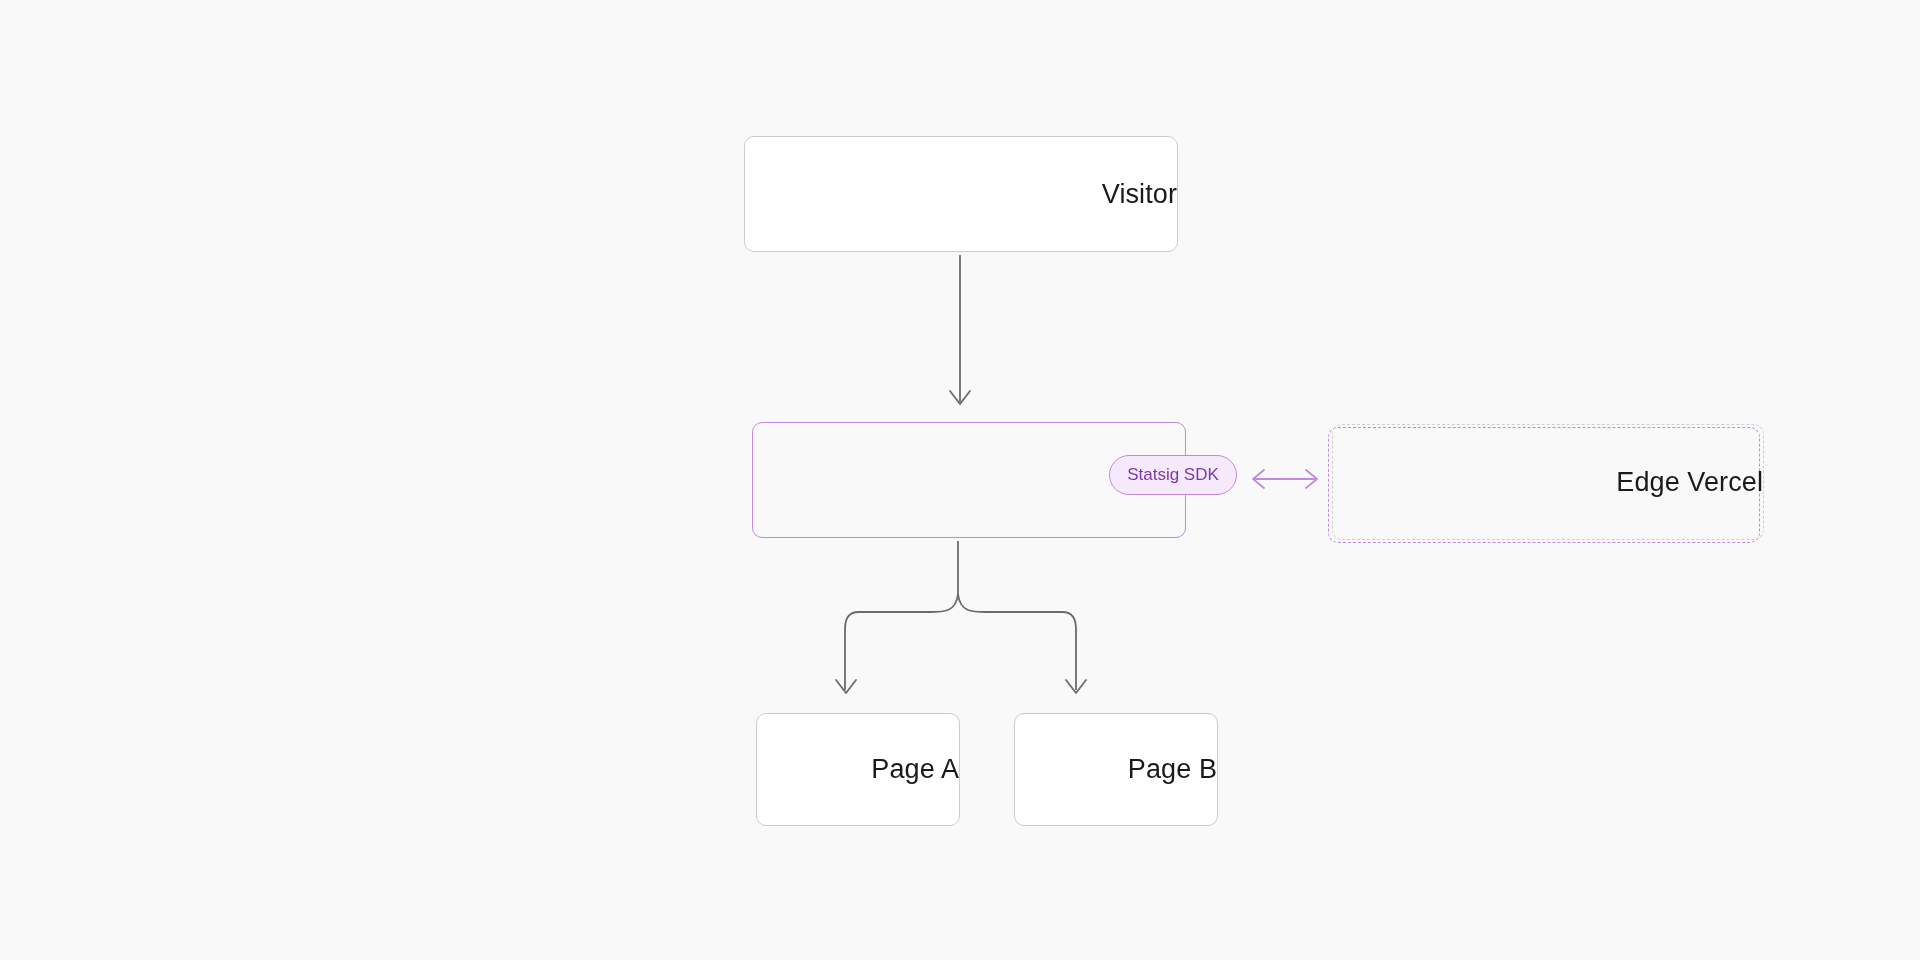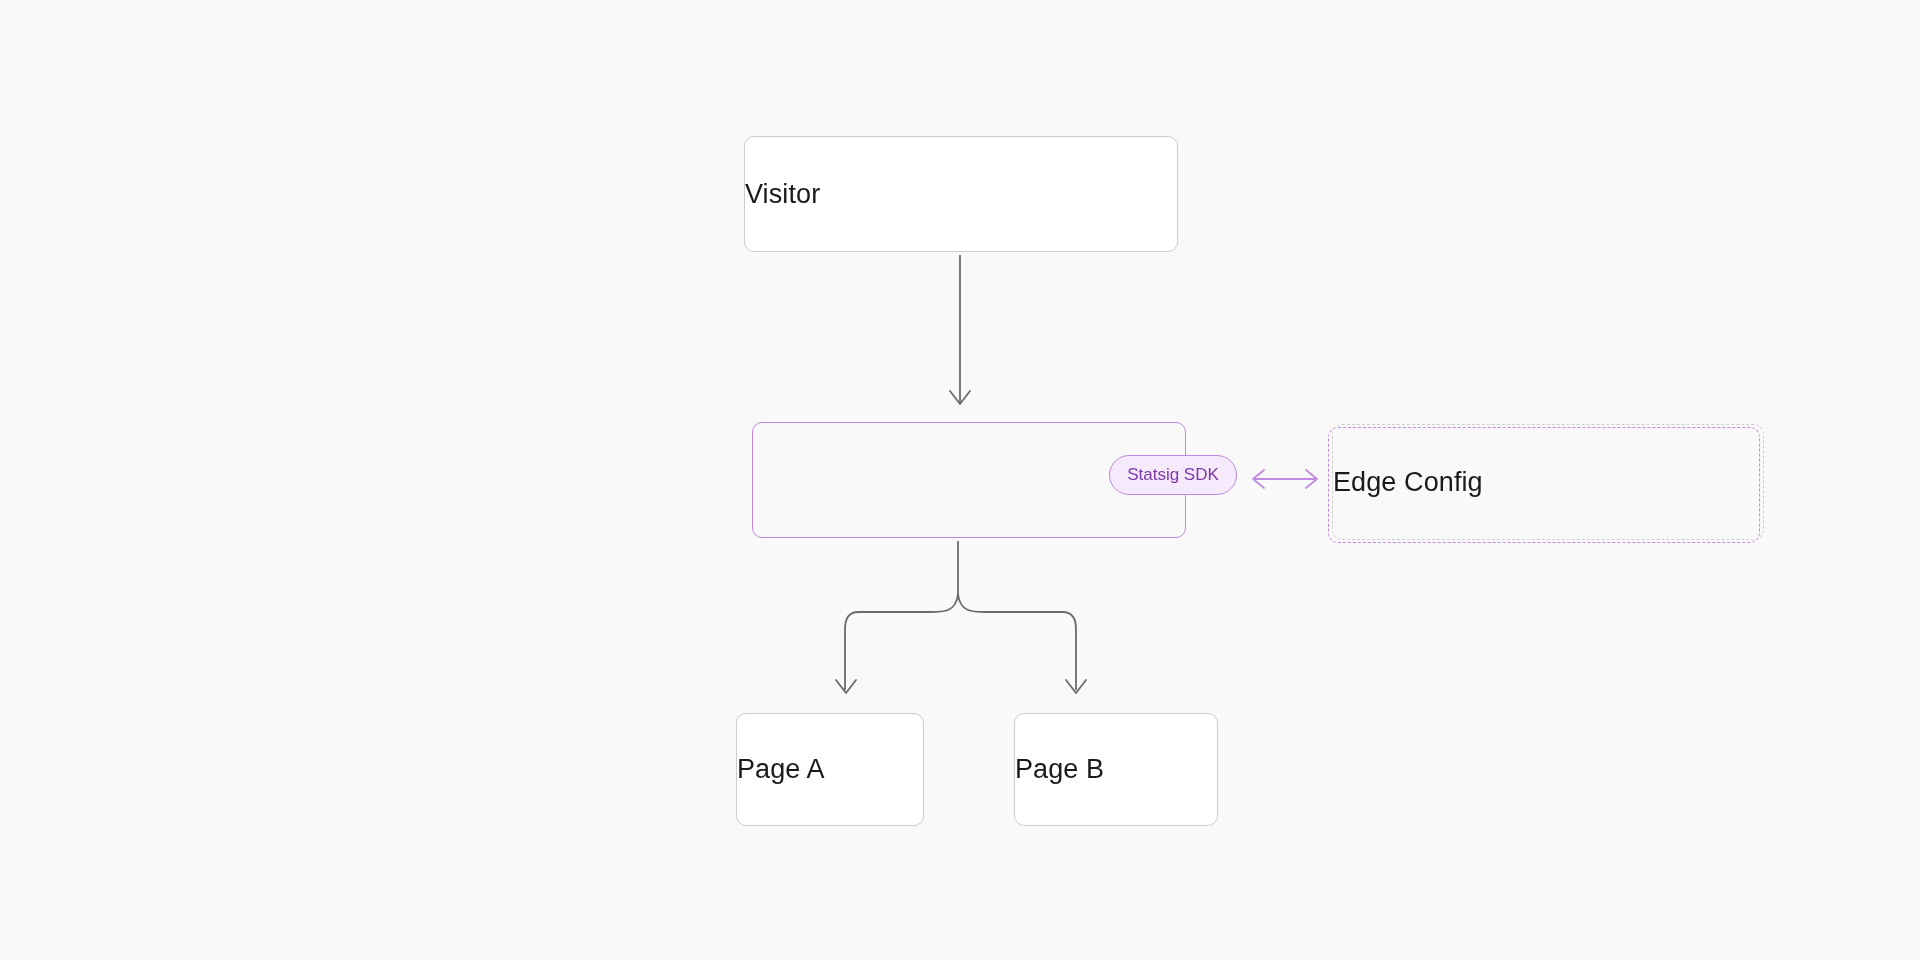--- a/index.html
+++ b/index.html
@@ -29,21 +29,21 @@
   }
 
   .node {
     position: absolute;
     box-sizing: border-box;
     background: #ffffff;
     border: 1.5px solid #cccccc;
     border-radius: 10px;
     display: flex;
     align-items: center;
-    justify-content: flex-start;
+    justify-content: flex-end;
     color: #1a1a1a;
     font-size: 27px;
     font-weight: 400;
     letter-spacing: 0.1px;
   }
 
   
   #node-visitor {
     left: 744px;
     top: 136px;
@@ -119,23 +119,23 @@
     height: 116px;
     box-sizing: border-box;
     border: 1.6px dashed #c08ae0;
     border-radius: 10px;
     background: transparent;
     z-index: 1;
   }
 
   
   #node-page-a {
-    left: 736px;
+    left: 756px;
     top: 713px;
-    width: 188px;
+    width: 204px;
     height: 113px;
   }
   #node-page-b {
     left: 1014px;
     top: 713px;
     width: 204px;
     height: 113px;
   }
 
   .node-label {
@@ -179,21 +179,21 @@
   <div id="middleware-highlight"></div>
 
 
   <div id="badge-statsig">
     <span>Statsig SDK</span>
   </div>
 
   <div id="edgeconfig-highlight"></div>
 
   <div class="node" id="node-edgeconfig">
-    <span class="node-label">Edge Config</span>
+    <span class="node-label">Edge Vercel</span>
   </div>
 
   <div class="node" id="node-page-a">
     <span class="node-label">Page A</span>
   </div>
 
   <div class="node" id="node-page-b">
     <span class="node-label">Page B</span>
   </div>
 

